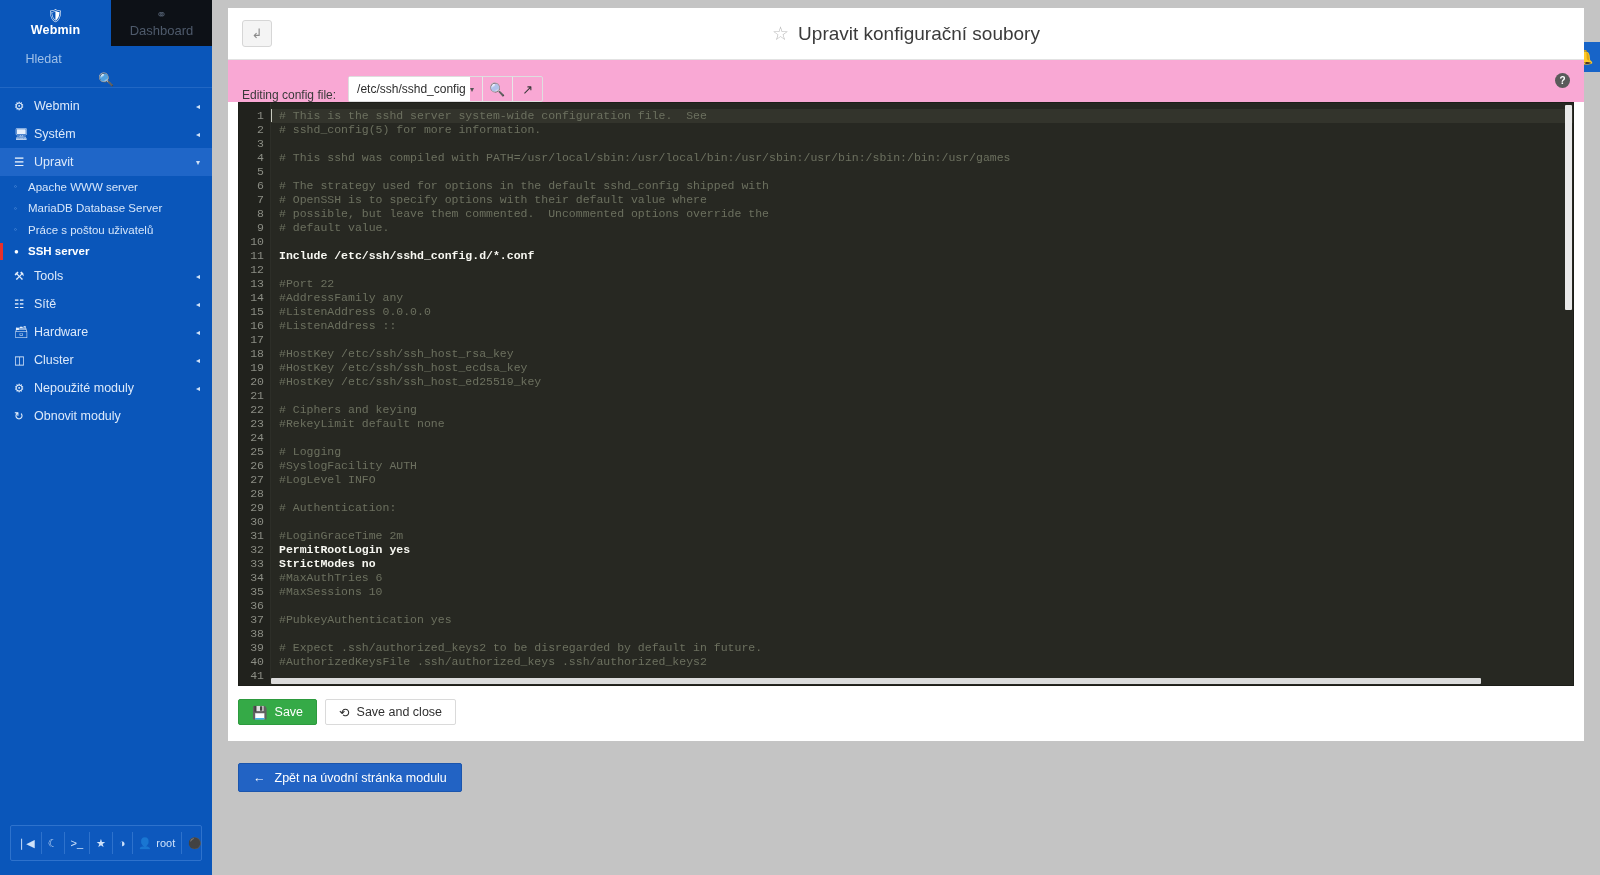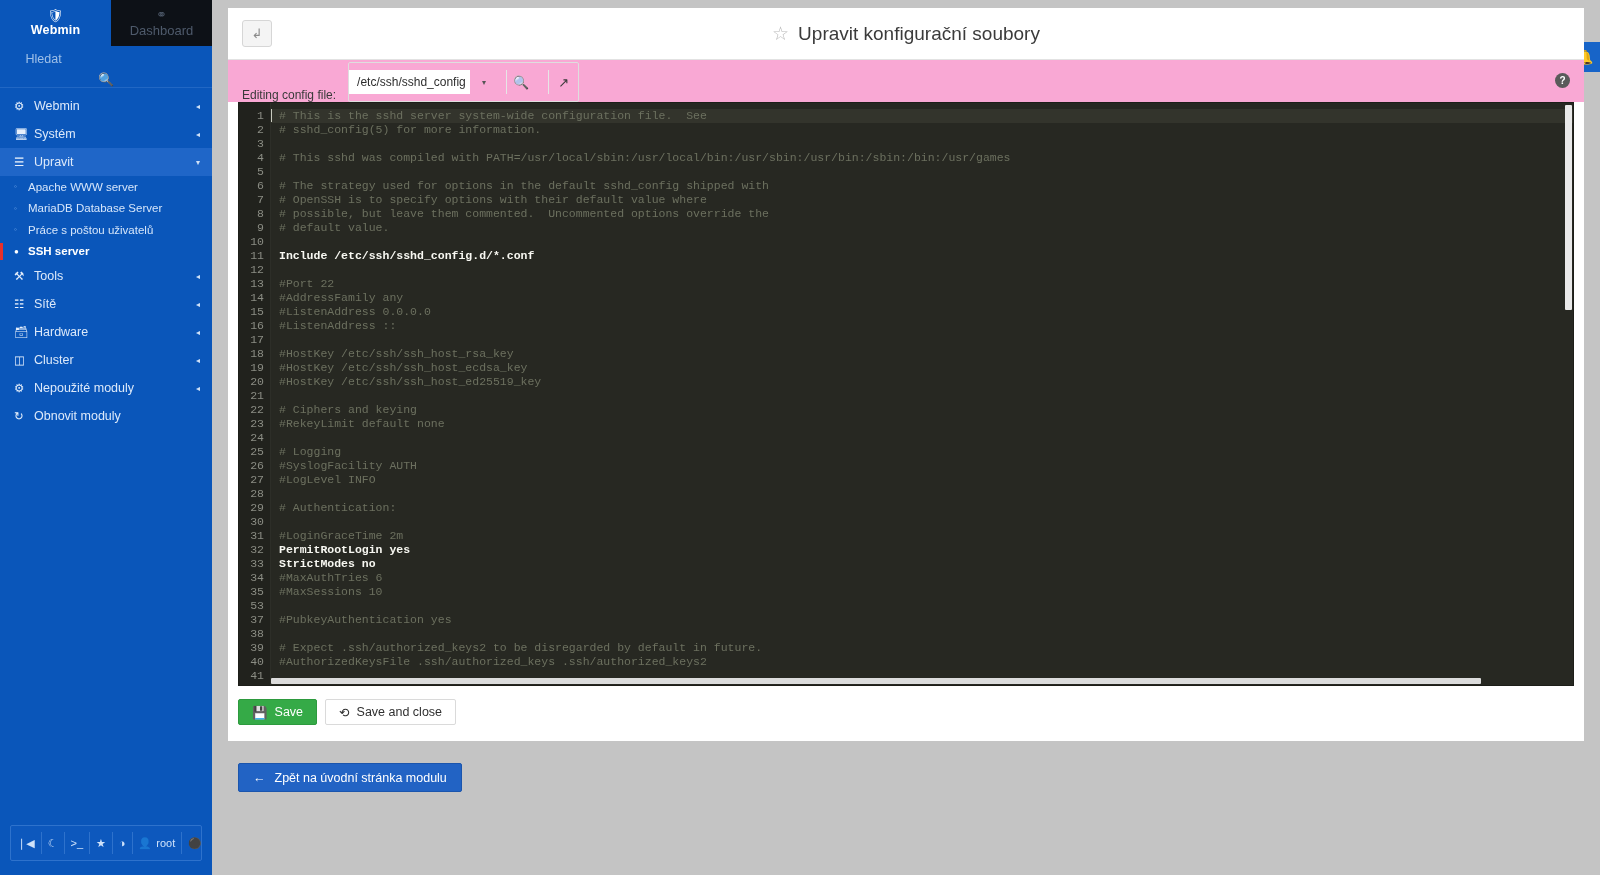--- a/index.html
+++ b/index.html
@@ -114,21 +114,21 @@
     pointer-events: none;
   }
   .star-ico { color: #b9b9b9; font-size: 19px; }
   .page-title { font-size: 19px; color: #3b3b3b; font-weight: normal; }
 
   .toolbar {
     height: 42px; display: flex; align-items: flex-end;
     padding: 0 14px; background: #f9a8d4; position: relative;
   }
   .tb-label { font-size: 12px; color: #3a3a3a; margin-right: 12px; }
-  .tb-group { display: flex; align-items: center; border: 1px solid #dedede; border-radius: 2px; height: 40px; gap: 12px; }
+  .tb-group { display: flex; align-items: center; border: 1px solid #dedede; border-radius: 2px; height: 26px; }
   .file-select {
     height: 24px; border: none; background: #fff; outline: none;
     font-size: 12px; color: #2d2d2d; padding: 0 4px 0 8px;
     font-family: "Liberation Sans", sans-serif; cursor: pointer;
     -webkit-appearance: none; appearance: none;
   }
   .sel-caret { font-size: 8px; color: #555; padding-right: 8px; }
   .tb-ico-btn {
     width: 30px; height: 24px; display: flex; align-items: center; justify-content: center;
     border-left: 1px solid #e6e6e6; color: #3a3a3a; font-size: 13px; cursor: pointer;
@@ -381,21 +381,21 @@
               <div>26</div>
               <div>27</div>
               <div>28</div>
               <div>29</div>
               <div>30</div>
               <div>31</div>
               <div>32</div>
               <div>33</div>
               <div>34</div>
               <div>35</div>
-              <div>53</div>
+              <div>36</div>
               <div>37</div>
               <div>38</div>
               <div>39</div>
               <div>40</div>
               <div>41</div>
               <div>42</div>
             </div>
           <div class="code"><div class="ln active"><span class="caret-bar"></span><span class="cmt"># This is the sshd server system-wide configuration file.  See</span></div><div class="ln"><span class="cmt"># sshd_config(5) for more information.</span></div><div class="ln"><span class="cmt">&nbsp;</span></div><div class="ln"><span class="cmt"># This sshd was compiled with PATH=/usr/local/sbin:/usr/local/bin:/usr/sbin:/usr/bin:/sbin:/bin:/usr/games</span></div><div class="ln"><span class="cmt">&nbsp;</span></div><div class="ln"><span class="cmt"># The strategy used for options in the default sshd_config shipped with</span></div><div class="ln"><span class="cmt"># OpenSSH is to specify options with their default value where</span></div><div class="ln"><span class="cmt"># possible, but leave them commented.  Uncommented options override the</span></div><div class="ln"><span class="cmt"># default value.</span></div><div class="ln"><span class="cmt">&nbsp;</span></div><div class="ln"><span class="kw">Include /etc/ssh/sshd_config.d/*.conf</span></div><div class="ln"><span class="cmt">&nbsp;</span></div><div class="ln"><span class="cmt">#Port 22</span></div><div class="ln"><span class="cmt">#AddressFamily any</span></div><div class="ln"><span class="cmt">#ListenAddress 0.0.0.0</span></div><div class="ln"><span class="cmt">#ListenAddress ::</span></div><div class="ln"><span class="cmt">&nbsp;</span></div><div class="ln"><span class="cmt">#HostKey /etc/ssh/ssh_host_rsa_key</span></div><div class="ln"><span class="cmt">#HostKey /etc/ssh/ssh_host_ecdsa_key</span></div><div class="ln"><span class="cmt">#HostKey /etc/ssh/ssh_host_ed25519_key</span></div><div class="ln"><span class="cmt">&nbsp;</span></div><div class="ln"><span class="cmt"># Ciphers and keying</span></div><div class="ln"><span class="cmt">#RekeyLimit default none</span></div><div class="ln"><span class="cmt">&nbsp;</span></div><div class="ln"><span class="cmt"># Logging</span></div><div class="ln"><span class="cmt">#SyslogFacility AUTH</span></div><div class="ln"><span class="cmt">#LogLevel INFO</span></div><div class="ln"><span class="cmt">&nbsp;</span></div><div class="ln"><span class="cmt"># Authentication:</span></div><div class="ln"><span class="cmt">&nbsp;</span></div><div class="ln"><span class="cmt">#LoginGraceTime 2m</span></div><div class="ln"><span class="kw">PermitRootLogin yes</span></div><div class="ln"><span class="kw">StrictModes no</span></div><div class="ln"><span class="cmt">#MaxAuthTries 6</span></div><div class="ln"><span class="cmt">#MaxSessions 10</span></div><div class="ln"><span class="cmt">&nbsp;</span></div><div class="ln"><span class="cmt">#PubkeyAuthentication yes</span></div><div class="ln"><span class="cmt">&nbsp;</span></div><div class="ln"><span class="cmt"># Expect .ssh/authorized_keys2 to be disregarded by default in future.</span></div><div class="ln"><span class="cmt">#AuthorizedKeysFile .ssh/authorized_keys .ssh/authorized_keys2</span></div><div class="ln"><span class="cmt">&nbsp;</span></div><div class="ln"><span class="cmt">#AuthorizedPrincipalsFile none</span></div></div>
         </div>
         <div class="v-scroll">

